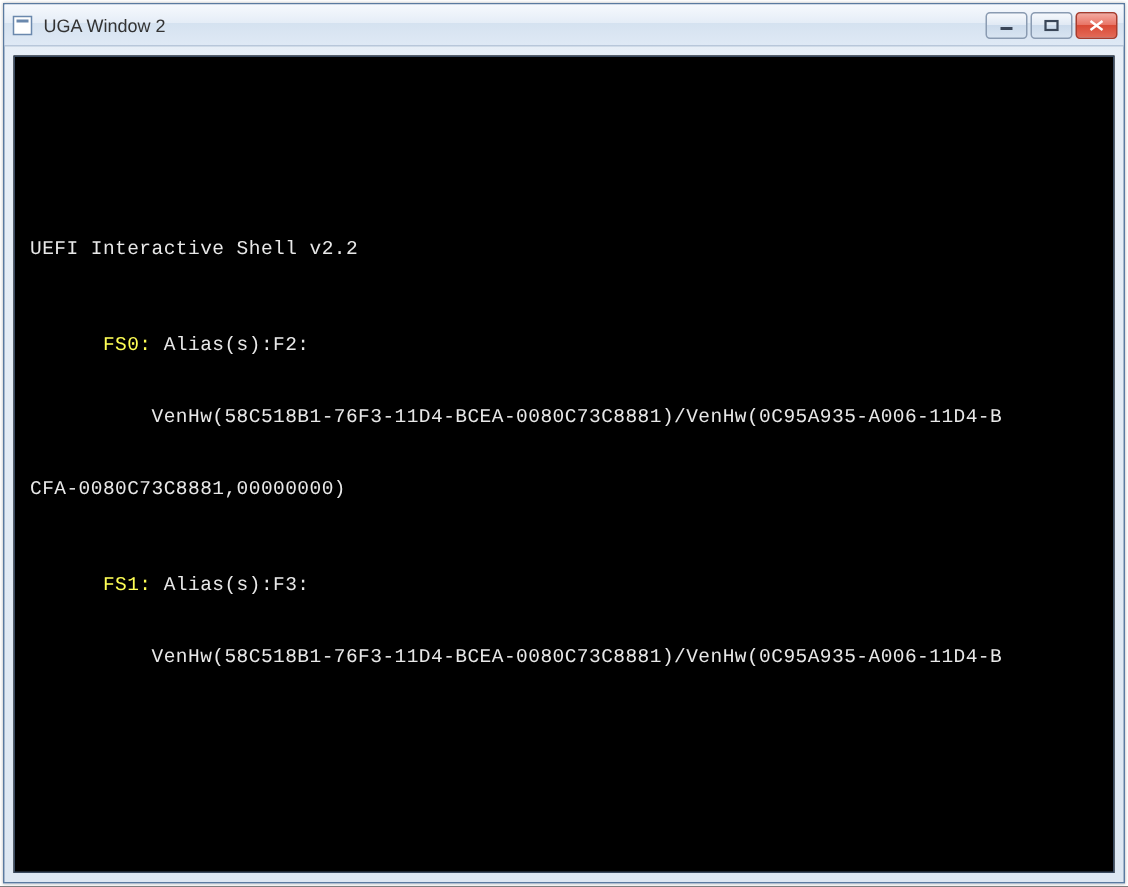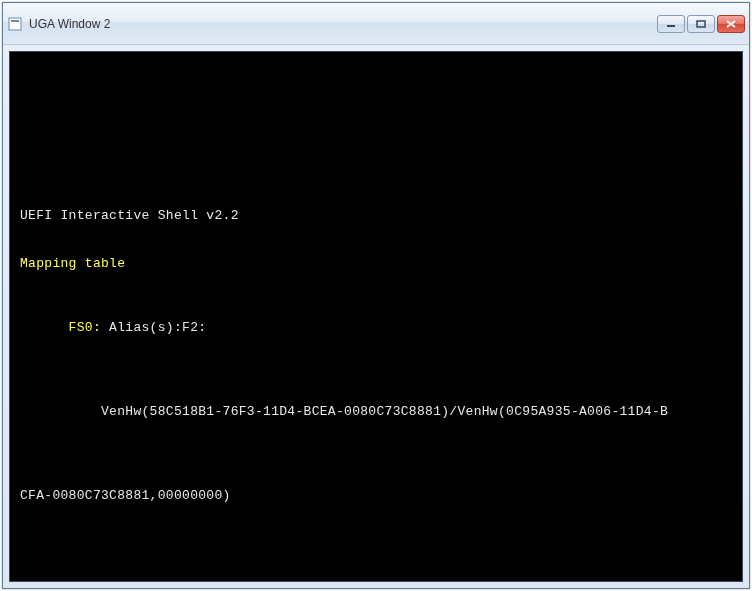--- a/index.html
+++ b/index.html
@@ -14,21 +14,21 @@
       width: 748px;
       height: 587px;
       margin: 2px;
       border: 1px solid #5a7aa0;
       background: linear-gradient(to bottom, #e8eff7 0%, #dde7f2 100%);
       display: flex;
       flex-direction: column;
       box-shadow: 0 0 2px rgba(0,0,0,0.3);
     }
     .titlebar {
-      height: 42px;
+      height: 28px;
       background: linear-gradient(to bottom, #f6f9fd 0%, #e5edf7 45%, #d5e2f0 46%, #dfe9f5 100%);
       border-bottom: 1px solid #b8c7da;
       display: flex;
       align-items: center;
       padding: 0 4px;
       font-size: 12px;
       color: #333;
     }
     .app-icon {
       width: 16px;
@@ -68,21 +68,21 @@
     .console {
       font-family: "Courier New", monospace;
       font-size: 13px;
       line-height: 16px;
       color: #d0d0d0;
       white-space: pre;
       letter-spacing: 0.3px;
     }
     .line { display: block; }
     .y { color: #ffff55; }
-    .w { color: #e8e8e8; margin-top: 36px; }
+    .w { color: #e8e8e8; }
     .g { color: #c0c0c0; }
     .blank-top { height: 48px; }
   </style>
 </head>
 <body>
 
 <div class="window">
   <div class="titlebar">
     <span class="app-icon">
       <svg viewBox="0 0 14 14">
@@ -107,26 +107,26 @@
             <path d="M1 1 L9 7 M9 1 L1 7" stroke="#fff" stroke-width="1.6"></path>
           </svg>
       </div>
     </div>
   </div>
 
   <div class="console-wrap">
     <div class="console">
       <div class="blank-top"></div>
       <span class="line w">UEFI Interactive Shell v2.2</span>
-      <span class="line y">Mapping table</span>
 
       <span class="line"><span class="g">      </span><span class="y">FS0:</span><span class="w"> Alias(s):</span><span class="w">F2:</span></span>
       <span class="line w">          VenHw(58C518B1-76F3-11D4-BCEA-0080C73C8881)/VenHw(0C95A935-A006-11D4-B</span>
       <span class="line w">CFA-0080C73C8881,00000000)</span>
 
+      <span class="line"><span class="g">      </span><span class="y">FS1:</span><span class="w"> Alias(s):</span><span class="w">F3:</span></span>
       <span class="line w">          VenHw(58C518B1-76F3-11D4-BCEA-0080C73C8881)/VenHw(0C95A935-A006-11D4-B</span>
       
 
       
       
       
 
       
       
       

